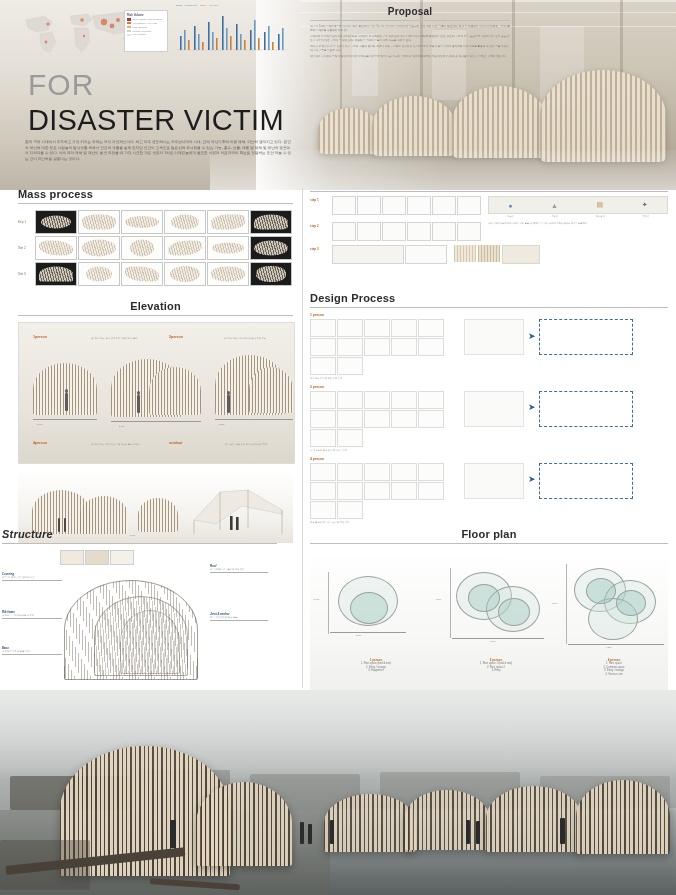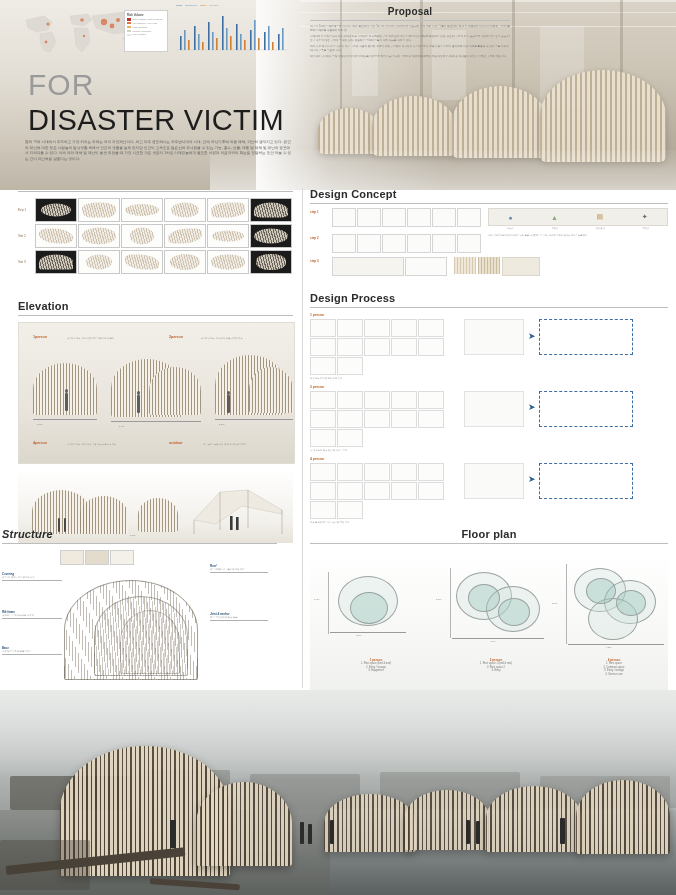--- a/index.html
+++ b/index.html
@@ -81,21 +81,21 @@
   }
   .mcell .blob{
     position:absolute;left:50%;top:50%;transform:translate(-50%,-50%);
     width:34px;height:15px;border-radius:50%;
     background:repeating-linear-gradient(75deg,#cfc4b2 0 1px,#f0ece4 1px 2.4px);
   }
   .mcell.dark{background:#1b1b1b;}
   .mcell.dark .blob{background:repeating-linear-gradient(75deg,#6d6459 0 1px,#cdc6bb 1px 2.4px);}
 
   
-  #elev{position:absolute;left:18px;top:300px;width:275px;}
+  #elev{position:absolute;left:18px;top:300px;width:275px;text-align:center;}
   #elevimg{
     margin-top:6px;width:275px;height:140px;position:relative;overflow:hidden;
     background:linear-gradient(180deg,#f2efe9 0%, #e9e5dd 60%, #dcd7cc 100%);
     border:.4px solid #e0ddd6;
   }
   #elevimg2{
     margin-top:4px;width:275px;height:75px;position:relative;overflow:hidden;
     background:linear-gradient(180deg,#ffffff 0%, #f3f1ec 70%, #e7e3da 100%);
   }
   .edome{
@@ -302,20 +302,21 @@
     <div class="rule"></div>
     <div class="body">
       <div class="tiny" style="margin-bottom:3px;">재난의 1차적인 해결책으로 임시피난처가 필요하다. 기존 1차 피난처 미비 사각지대의 미공급화 등에 따른 보완, 그들이 필요하다. 해설 기 적용되는 임시주거 무해화 구조가 물론적인 해결을 수용해야 하는 것.</div>
       <div class="tiny" style="margin-bottom:3px;">현재까지 단순적인 임시거주 설치에 따른 한계점인 빈곤환경에 구조 측면 없는 피난 인원이 다수 피해로 발생되고 있음. 유동적 구조의 단순 공급으로 한정된 기간 동안 공급 가능한 수준의 대응 구조에 그 예가 있다. 집중적인 목적적 모듈이 주된 수급을 가지고 있다.</div>
       <div class="tiny" style="margin-bottom:3px;">따라서 본 제안은 단순 시설이 아닌 구조와 사용자 경험적 측면이 함께 구현되는 임시거주 시스템으로서 조립이 쉽고 운반이 용이하며 지역 자원을 활용할 수 있는 모듈 단위의 피난처 구축을 목표로 한다.</div>
       <div class="tiny">제안되는 시스템은 목재 부재와 반복 단면 프레임을 기반으로 하여 시공 인력의 숙련도와 무관하게 빠르게 조립 가능하고, 해체 후 재사용이 가능한 순환형 구조를 지향한다.</div>
     </div>
   </div>
 
   <div id="mass">
+    <div class="sec-title">Mass process</div>
     <div class="rule"></div>
     <div class="grid">
       <div class="mrow">
         <div class="rlab">Ex'p 1</div>
         <div class="mcell dark">
             <div class="blob" style="width:30px;height:13px;"></div>
           </div>
         <div class="mcell">
             <div class="blob" style="border-radius:40% 40% 8px 8px;"></div>
           </div>
@@ -472,21 +473,20 @@
       </div>
       <div class="callout" style="left:208px;top:62px;width:64px;">
         <div class="lbl-bl" style="font-size:2.8px;">Joint &amp; anchor</div>
         <div class="micro">하부 고정 앵커 및 접합 철물</div>
         <div class="cl" style="width:58px;margin-top:1px;"></div>
       </div>
     </div>
   </div>
 
   <div id="concept">
-    <div class="sec-title">Design Concept</div>
     <div class="rule"></div>
 
     <div class="cp-row">
       <div class="cp-tag">step 1</div>
       <div class="cp-cells">
         <div class="cp-cell"></div>
         <div class="cp-cell"></div>
         <div class="cp-cell"></div>
         <div class="cp-cell"></div>
         <div class="cp-cell"></div>

